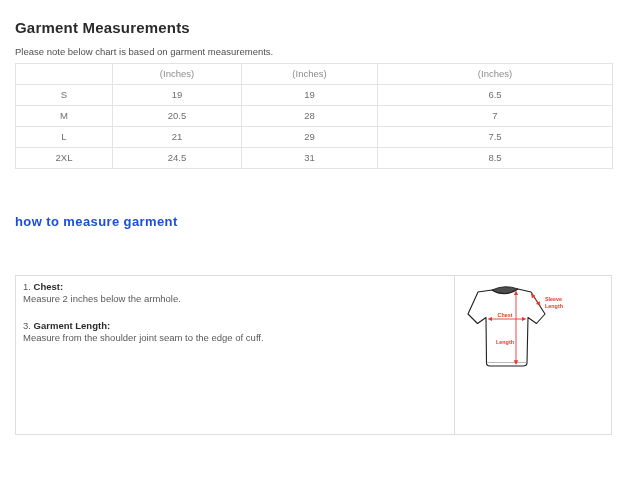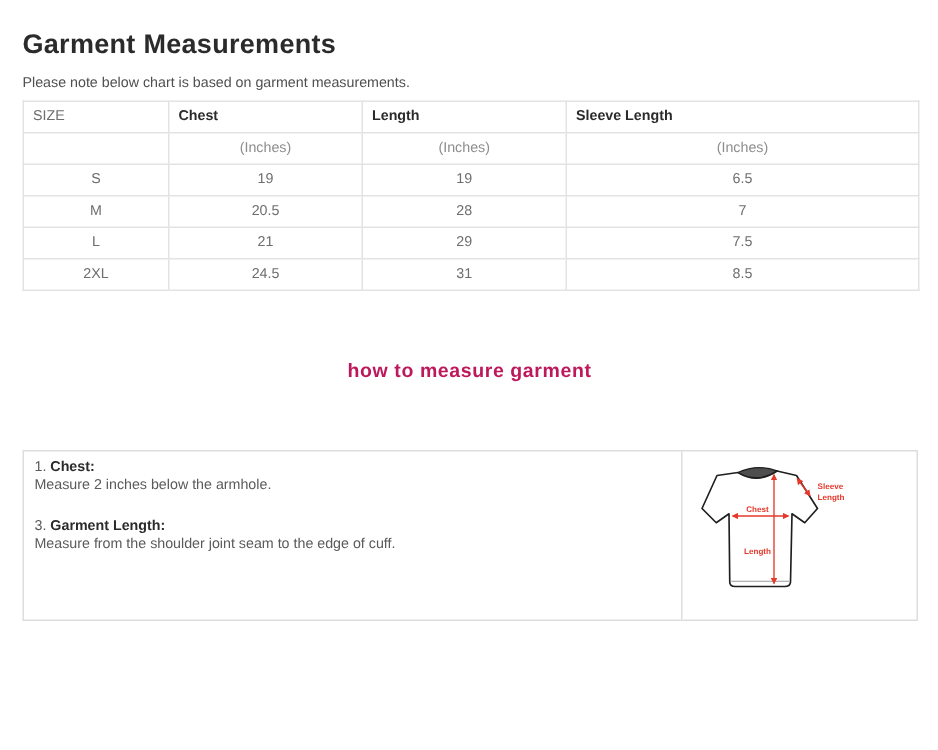--- a/index.html
+++ b/index.html
@@ -8,21 +8,21 @@
     width: 625px; height: 500px;
     background: #ffffff;
     font-family: "Liberation Sans", sans-serif;
     color: #2b2b2b;
     overflow: hidden;
   }
   .container { padding: 19px 14px 0 15px; }
 
   .page-title {
     margin: 0;
-    font-size: 18px;
+    font-size: 15px;
     font-weight: bold;
     color: #2b2b2b;
     letter-spacing: 0.2px;
   }
   .note {
     margin: 10px 0 0 0;
     font-size: 9.5px;
     color: #4f4f4f;
   }
 
@@ -45,29 +45,28 @@
   }
   .size-table th { font-weight: bold; color: #2b2b2b; }
   .size-table th.size-col-header { font-weight: normal; color: #6e6e6e; }
   .size-table td { color: #6e6e6e; text-align: center; }
   .size-table tr.units-row td { color: #8d8d8d; }
 
   .how-to-heading {
     margin: 45px 0 0 0;
     font-size: 13px;
     font-weight: bold;
-    color: #be185d;
+    color: #1d4ed8;
     letter-spacing: 0.4px;
-    text-align: center;
   }
 
   .measure-box {
     margin-top: 46px;
     width: 597px;
-    height: 114px;
+    height: 160px;
     border: 1px solid #dddddd;
     display: flex;
     align-items: stretch;
     justify-content: space-between;
   }
   .measure-steps {
     width: 439px;
     padding: 5px 10px 0 7px;
   }
   .step { margin-bottom: 15px; }
@@ -110,26 +109,20 @@
   <p class="note">Please note below chart is based on garment measurements.</p>
 
   <table class="size-table">
     <colgroup>
       <col style="width:97px">
         <col style="width:129px">
         <col style="width:136px">
         <col style="width:235px">
     </colgroup>
     <tbody>
-        <tr>
-      <th class="size-col-header">SIZE</th>
-      <th>Chest</th>
-      <th>Length</th>
-      <th>Sleeve Length</th>
-    </tr>
     <tr class="units-row">
       <td></td>
       <td>(Inches)</td>
       <td>(Inches)</td>
       <td>(Inches)</td>
     </tr>
     <tr>
       <td>S</td>
       <td>19</td>
       <td>19</td>

